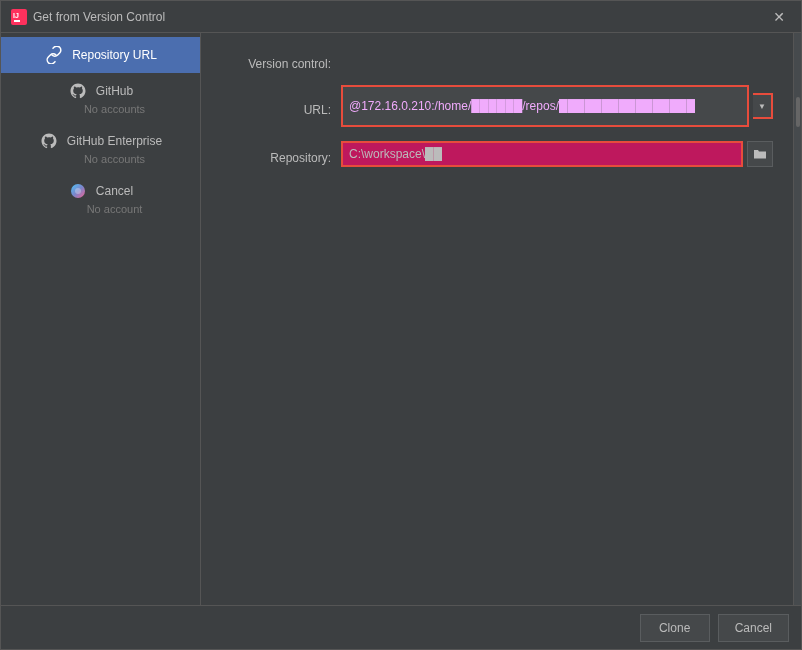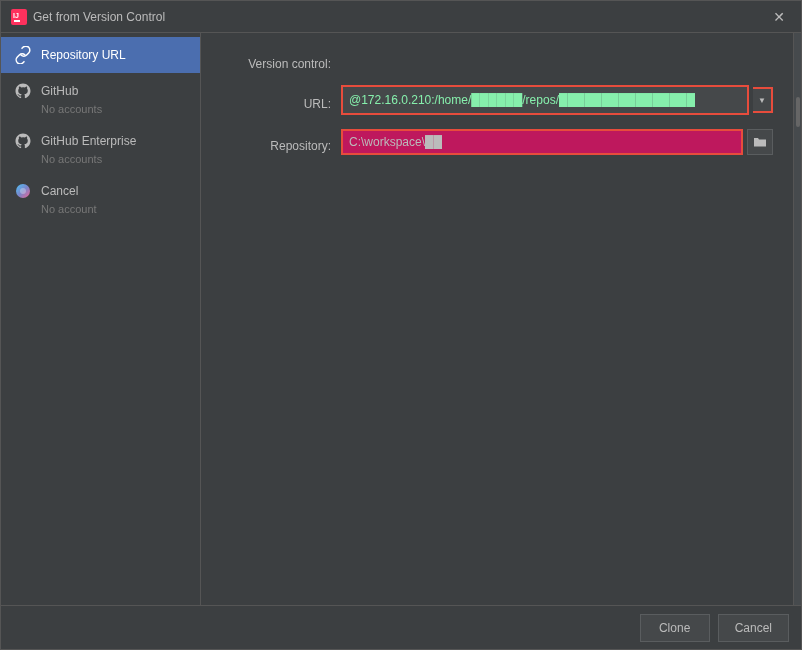--- a/index.html
+++ b/index.html
@@ -75,20 +75,21 @@
       padding: 4px 0;
       flex-shrink: 0;
     }
 
     .sidebar-item {
       padding: 8px 12px;
       cursor: pointer;
       display: flex;
       flex-direction: column;
       gap: 2px;
+      align-items: center;
     }
 
     .sidebar-item.active {
       background: #4b6eaf;
     }
 
     .sidebar-item-header {
       display: flex;
       align-items: center;
       gap: 8px;
@@ -361,21 +362,21 @@
 
     <div class="main-panel">
 
       <div class="form-row">
         <span class="form-label">Version control:</span>
       </div>
 
       <div class="form-row">
         <span class="form-label">URL:</span>
         <div class="url-input-wrapper">
-          <input type="text" class="url-input" value="@172.16.0.210:/home/██████/repos/████████████████" style="flex: 1 1 0%; background: rgb(69, 72, 74); border: 2px solid rgb(231, 76, 60); color: #86efac; font-size: 12px; padding: 3px 6px; height: 30px; outline: none; width: 100%;">
+          <input type="text" class="url-input" value="@172.16.0.210:/home/██████/repos/████████████████" style="flex: 1 1 0%; background: rgb(69, 72, 74); border: 2px solid rgb(231, 76, 60); color: #f0abfc; font-size: 12px; padding: 3px 6px; height: 42px; outline: none; width: 100%;">
           <div class="dropdown-btn">▼</div>
         </div>
       </div>
 
       <div class="form-row">
         <span class="form-label">Repository:</span>
         <div class="url-input-wrapper">
           <input type="text" class="dir-input" style="flex: 1 1 0%; background: #be185d; border: 2px solid rgb(231, 76, 60); color: rgb(187, 187, 187); font-size: 12px; padding: 8px 6px; height: 26px; outline: none;" value="C:\workspace\██">
           <button class="browse-btn">
             <svg width="14" height="14" viewBox="0 0 14 14" xmlns="http://www.w3.org/2000/svg">

